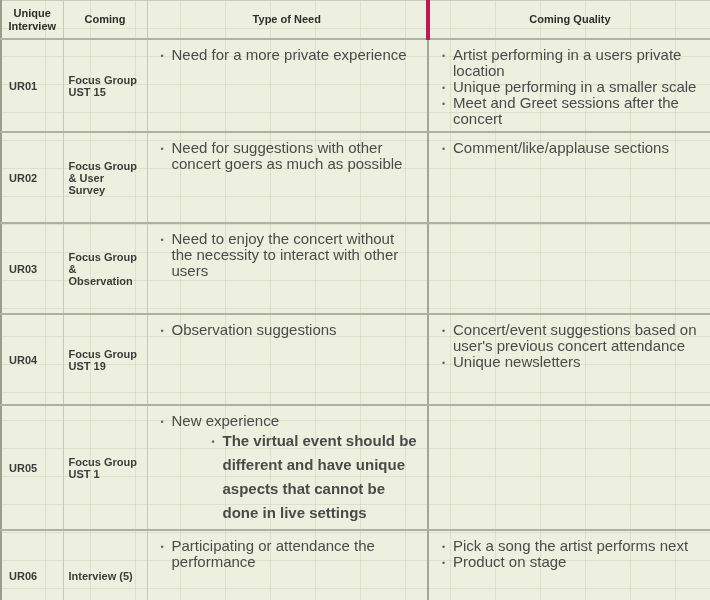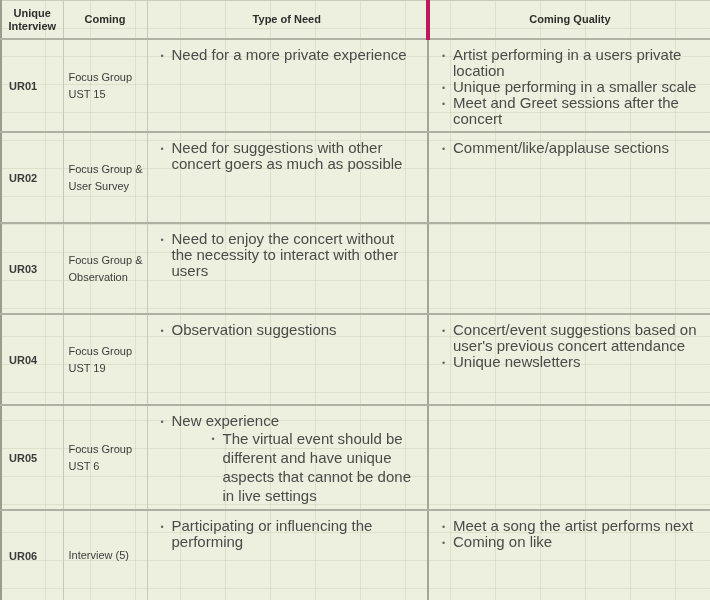--- a/index.html
+++ b/index.html
@@ -50,24 +50,24 @@
   tbody tr:last-child td{border-bottom:3px solid #53544a;}
   tbody tr:last-child td:last-child{border-bottom:2px solid #b1b3a5;}
   td.id-cell{
     vertical-align:middle;
     font-weight:bold;
     color:#3b3b3b;
     padding-left:7px;
   }
   td.source-cell{
     vertical-align:middle;
-    font-weight:normal;
+    font-weight:bold;
     color:#3b3b3b;
     padding:0 4px 0 5px;
-    line-height:17px;
+    line-height:12px;
   }
   td.need-cell, td.quality-cell{padding-top:7px;padding-bottom:4px;}
   ul.blist{
     margin:0;
     padding:0 8px 0 0;
     list-style:none;
   }
   ul.blist > li{
     position:relative;
     padding-left:24px;
@@ -85,22 +85,23 @@
   }
   ul.sublist{
     margin:0;
     padding:0;
     list-style:none;
   }
   ul.sublist > li{
     position:relative;
     margin-left:38px;
     padding-left:13px;
-    line-height:19px;
+    line-height:24px;
     color:#4a4a4a;
+    font-weight:bold;
   }
   ul.sublist > li::before{
     content:'\2022';
     position:absolute;
     left:2px;
     top:1px;
     font-size:9px;
     color:#666660;
   }
 </style>
@@ -173,42 +174,42 @@
         </td>
         <td class="quality-cell">
           <ul class="blist">
             <li>Concert/event suggestions based on user's previous concert attendance</li>
             <li>Unique newsletters</li>
           </ul>
         </td>
       </tr>
       <tr class="row">
         <td class="id-cell">UR05</td>
-        <td class="source-cell">Focus Group UST 6</td>
+        <td class="source-cell">Focus Group UST 1</td>
         <td class="need-cell">
           <ul class="blist">
             <li>New experience<ul class="sublist">
                 <li>The virtual event should be different and have unique aspects that cannot be done in live settings</li>
               </ul></li>
           </ul>
         </td>
         <td class="quality-cell"></td>
       </tr>
       <tr class="row">
         <td class="id-cell">UR06</td>
         <td class="source-cell">Interview (5)</td>
         <td class="need-cell">
           <ul class="blist">
-            <li>Participating or influencing the performing</li>
-          </ul>
-        </td>
-        <td class="quality-cell">
-          <ul class="blist">
-            <li>Meet a song the artist performs next</li>
-            <li>Coming on like</li>
+            <li>Participating or attendance the performance</li>
+          </ul>
+        </td>
+        <td class="quality-cell">
+          <ul class="blist">
+            <li>Pick a song the artist performs next</li>
+            <li>Product on stage</li>
           </ul>
         </td>
       </tr>
       <tr class="row">
         <td class="id-cell">UR07</td>
         <td class="source-cell">Interview (5)</td>
         <td class="need-cell">
           <ul class="blist">
             <li>Need for giving feedback to the artist, and knowing that the feedback reaches the artist</li>
           </ul>

